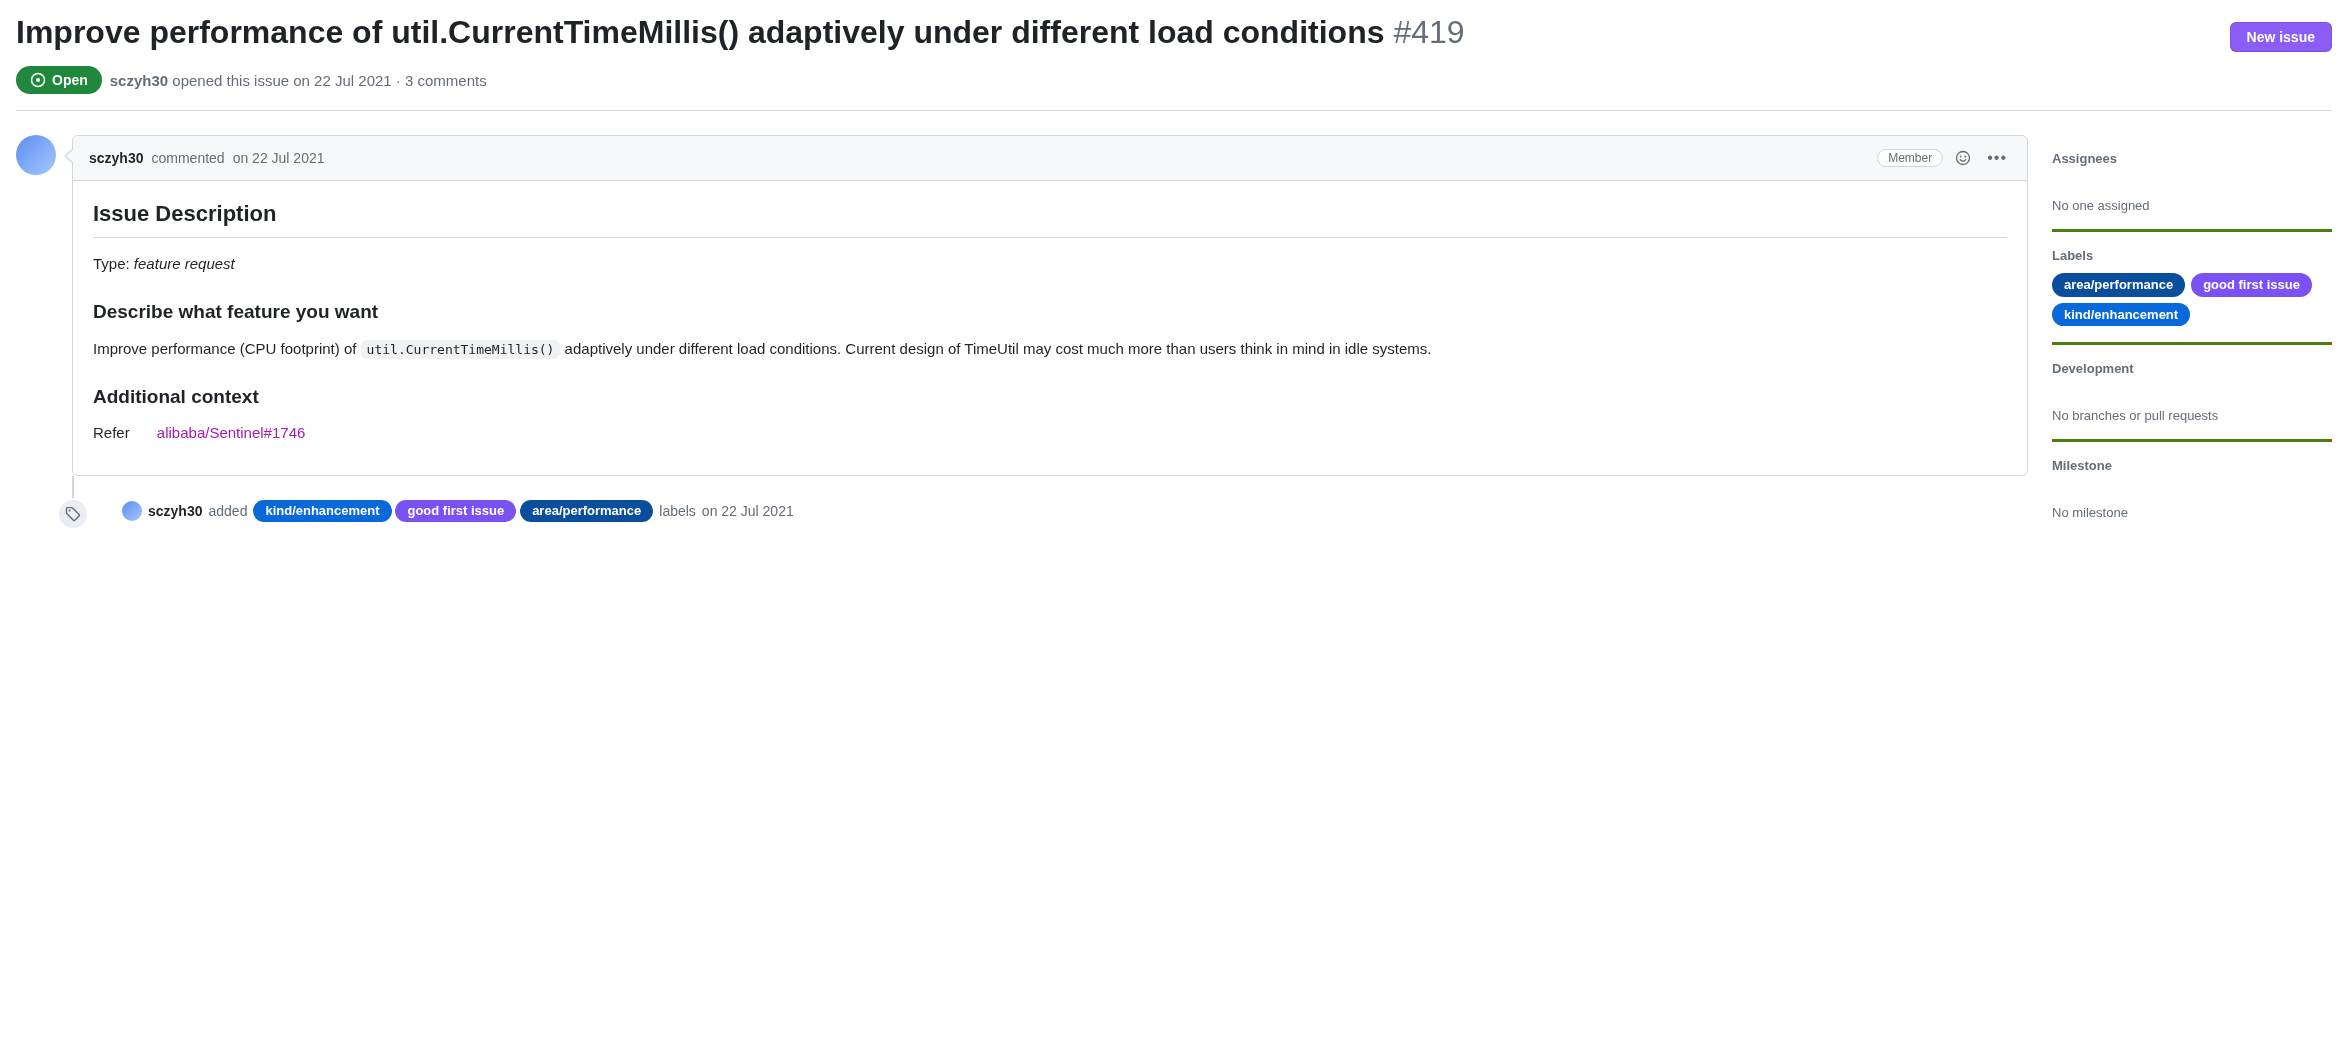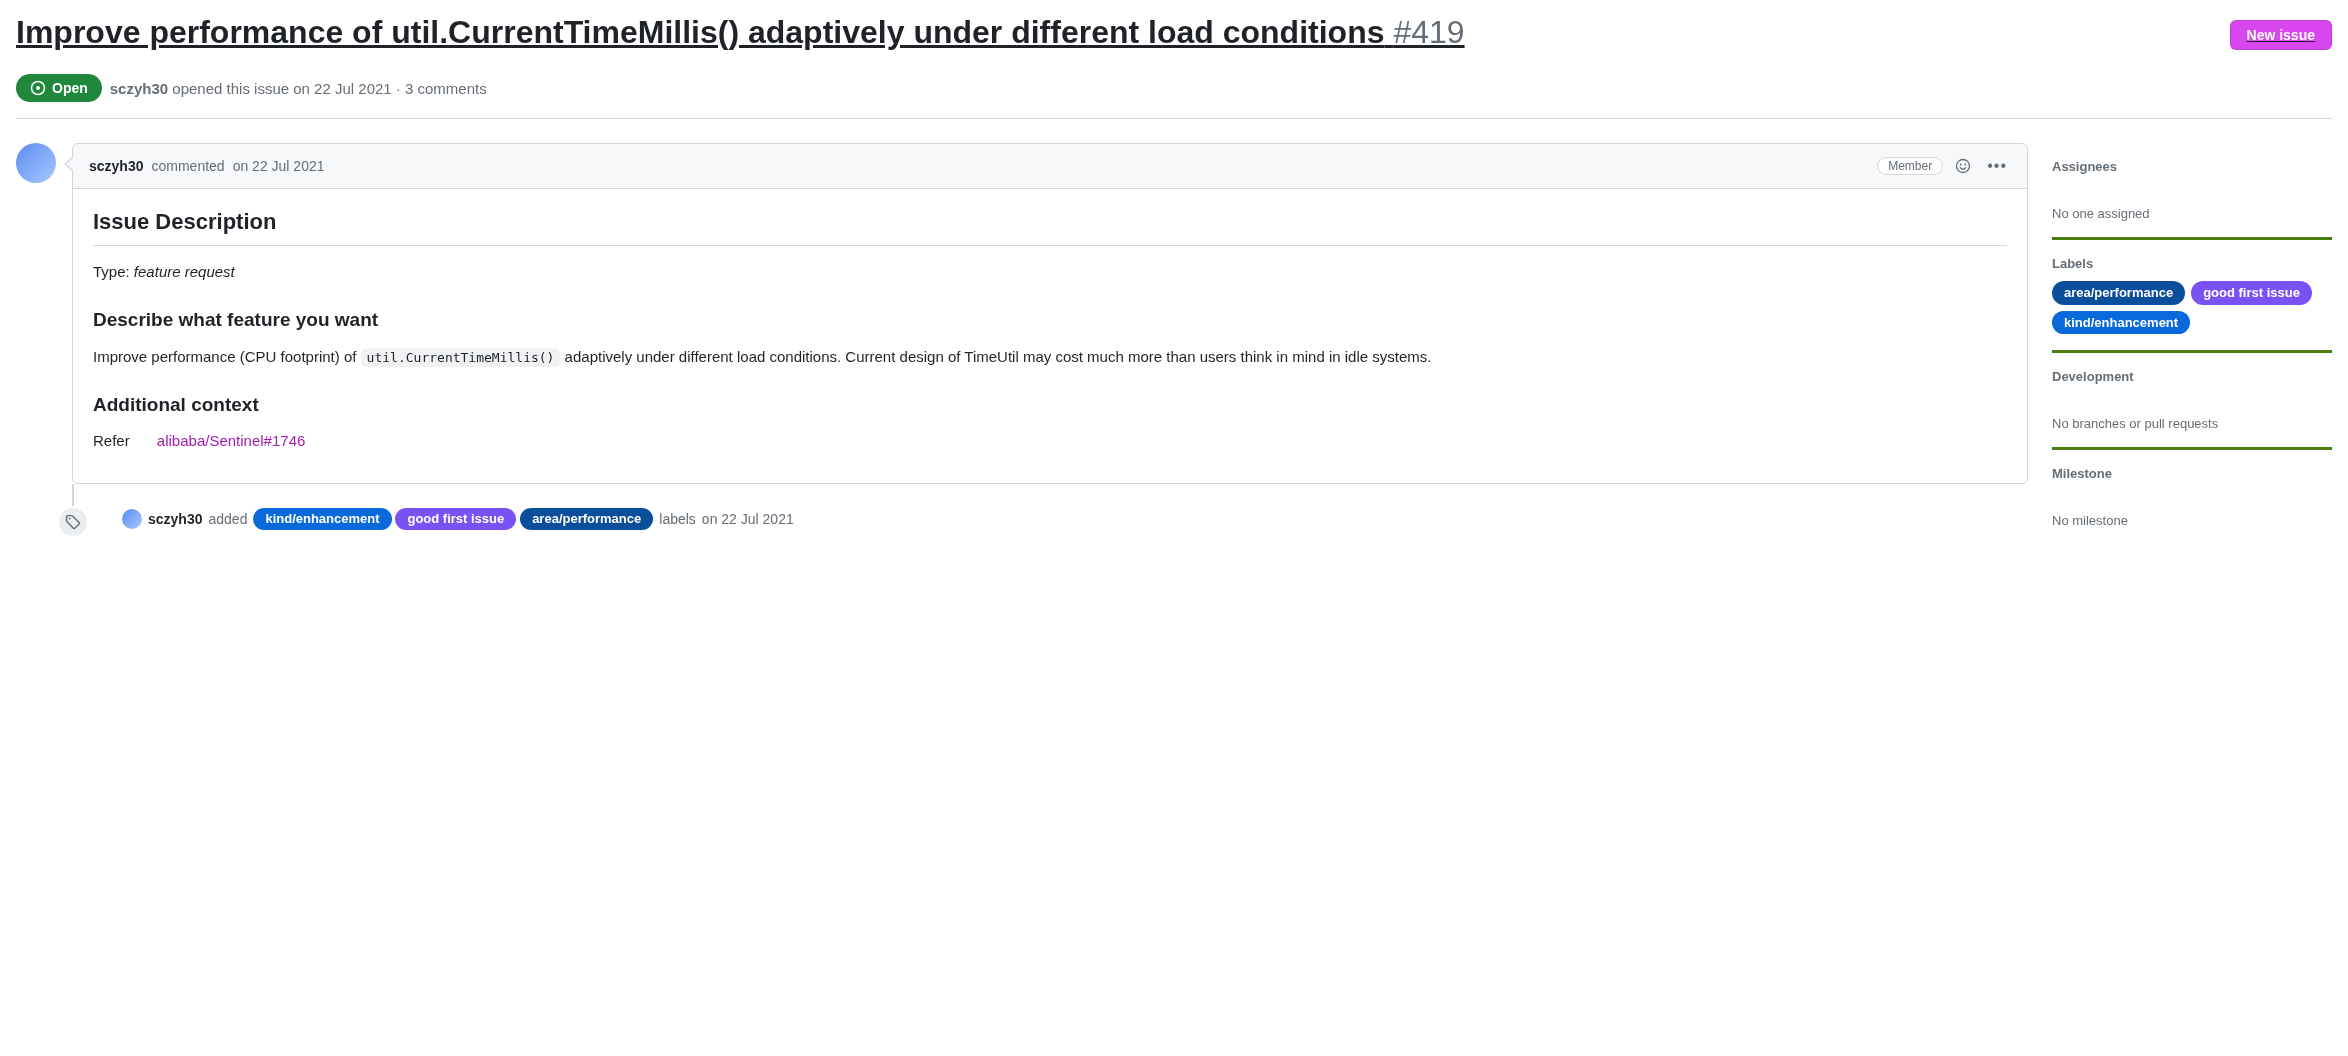--- a/index.html
+++ b/index.html
@@ -4,47 +4,46 @@
 <style>
   * { box-sizing: border-box; margin: 0; padding: 0; }
   body {
     font-family: -apple-system, BlinkMacSystemFont, "Segoe UI", Helvetica, Arial, sans-serif;
     color: #1f2328;
     background: #fff;
     padding: 12px 16px 30px 16px;
   }
   .top-row {
     display: flex;
-    align-items: center;
+    align-items: flex-end;
     gap: 16px;
-    text-decoration: underline;
   }
   .title-block { flex: 1; }
   h1.issue-title {
     font-size: 32px;
     font-weight: 400;
     line-height: 1.25;
     word-break: break-word;
   }
   h1.issue-title .title-text { font-weight: 600; }
   h1.issue-title .issue-num { color: #656d76; font-weight: 300; }
   .new-issue-btn {
-    background: #d946ef;
+    background: #8b5cf6;
     color: #fff;
     border: 1px solid rgba(27,31,36,0.15);
     border-radius: 6px;
     font-size: 14px;
     font-weight: 600;
     padding: 6px 16px;
     cursor: pointer;
     white-space: nowrap;
     margin-top: 6px;
   }
   .meta-row {
-    margin-top: 22px;
+    margin-top: 14px;
     display: flex;
     align-items: center;
     gap: 8px;
     font-size: 15px;
     color: #656d76;
     border-bottom: 1px solid #d0d7de;
     padding-bottom: 16px;
   }
   .state-pill {
     display: inline-flex;

